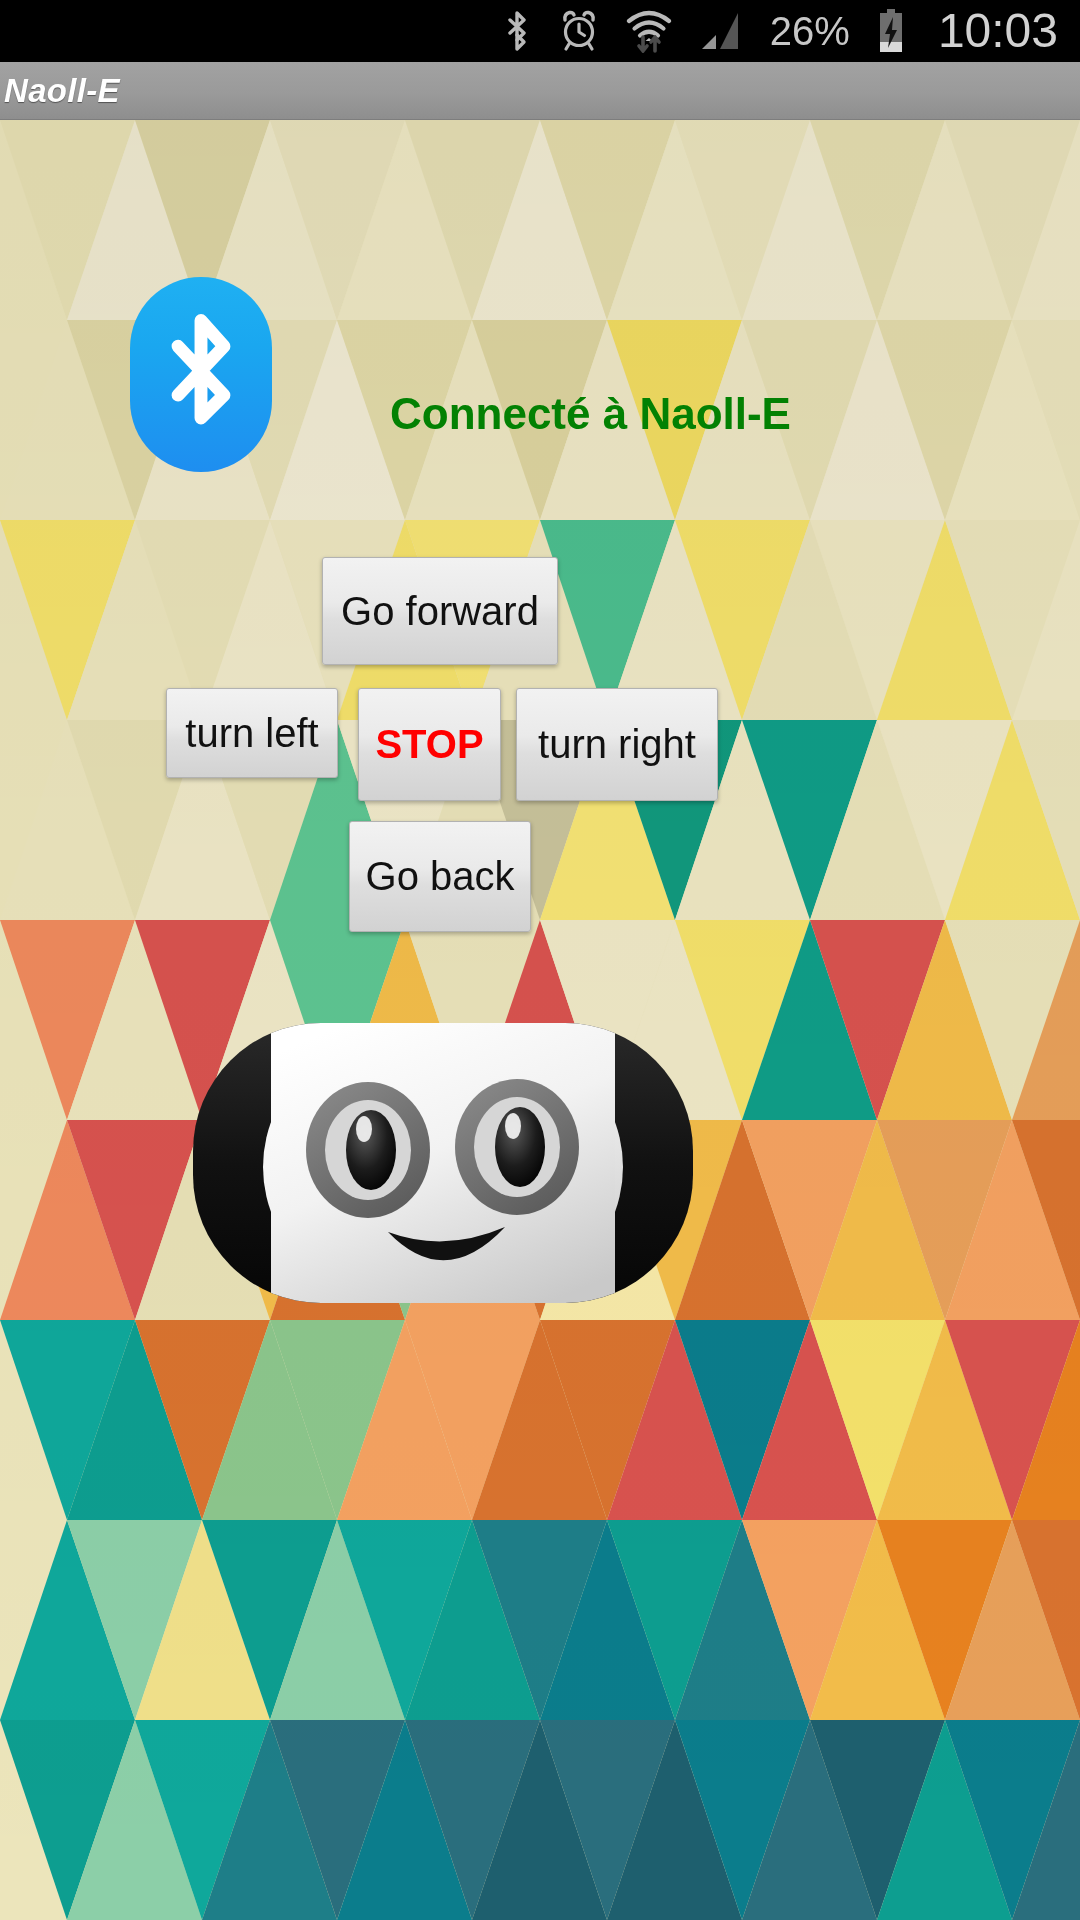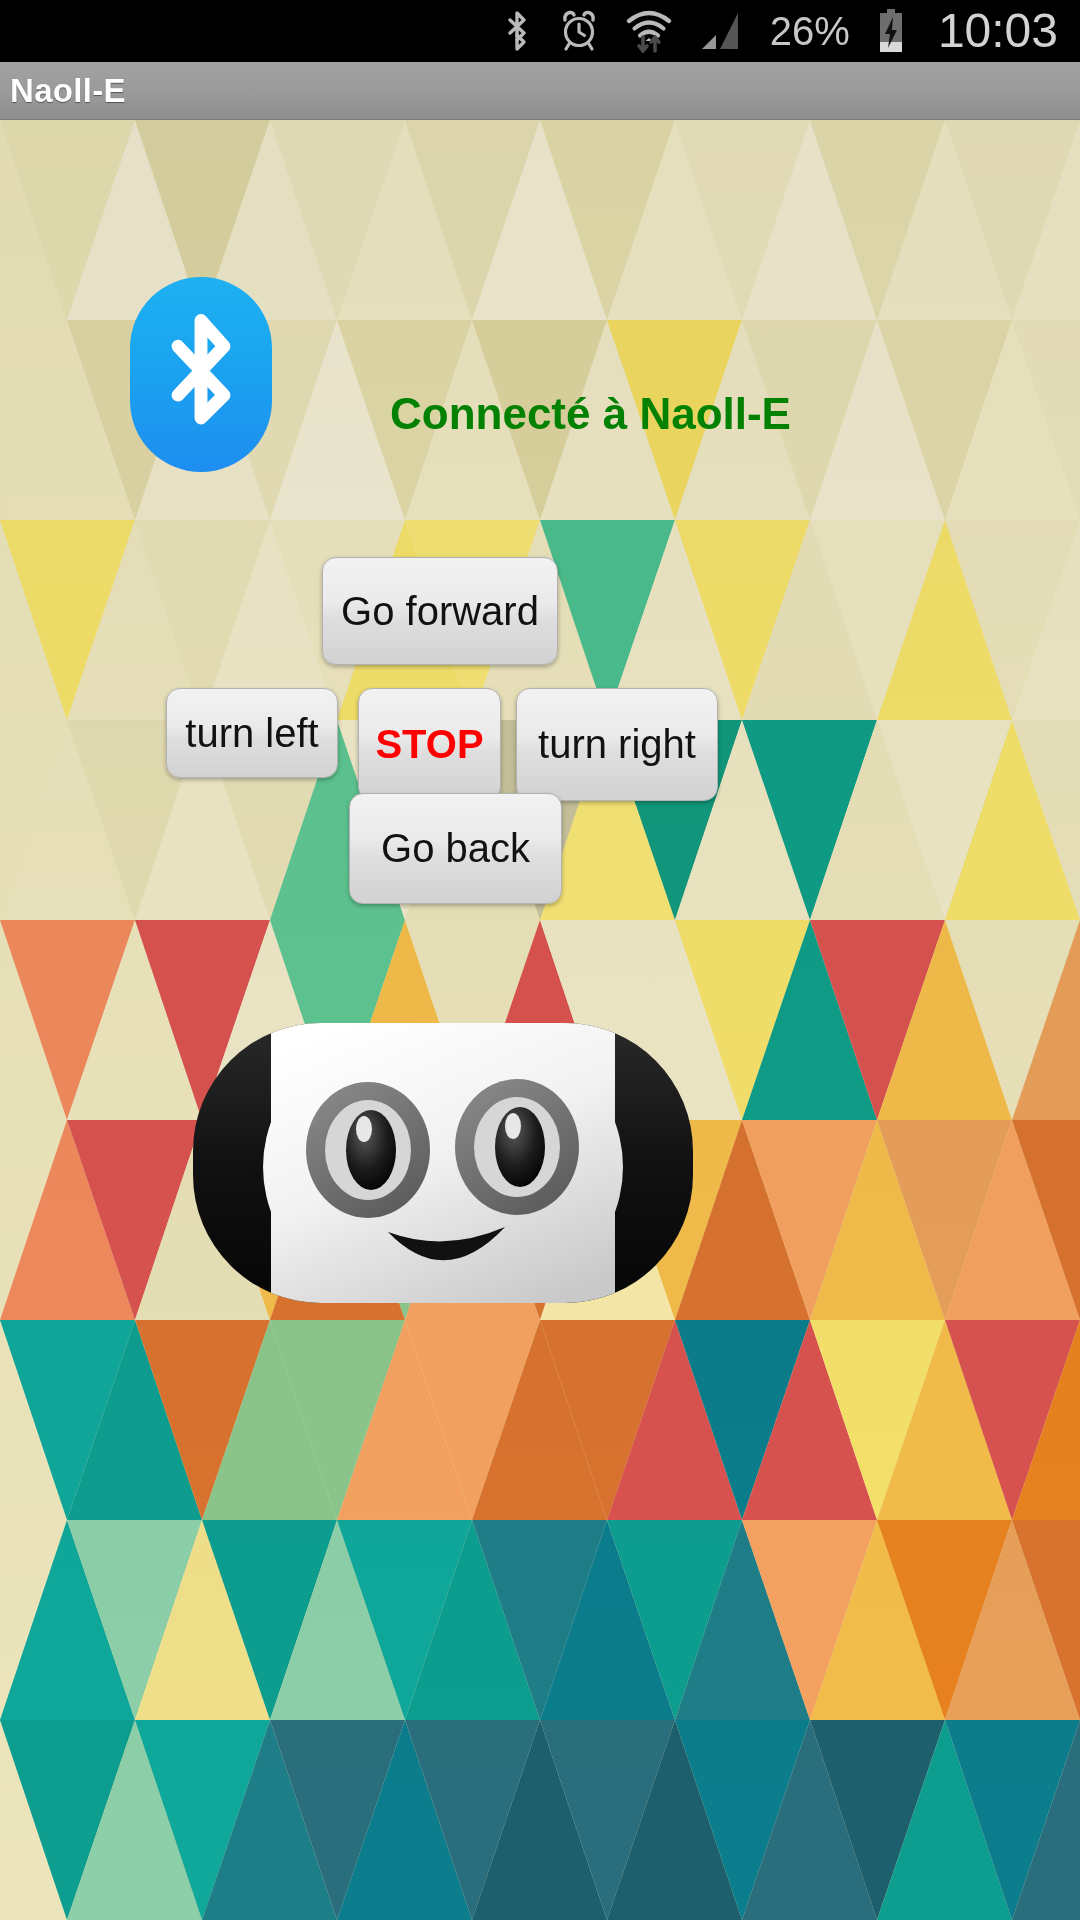--- a/index.html
+++ b/index.html
@@ -26,22 +26,23 @@
 
   
   #action-bar {
     position:absolute; left:0; top:62px; width:1080px; height:58px;
     background:linear-gradient(to bottom,#a2a2a2 0%,#9a9a9a 55%,#8e8e8e 100%);
     display:flex; align-items:center;
     border-bottom:1px solid #7d7d7d;
   }
   #app-title {
     color:#ffffff; font-size:33px; font-weight:bold;
-    margin-left:10px; text-shadow:0 1px 1px rgba(0,0,0,.45);
+    margin-left:4px; text-shadow:0 1px 1px rgba(0,0,0,.45);
     letter-spacing:.3px;
+    font-style:italic;
   }
 
   
   #content {
     position:absolute; left:0; top:120px; width:1080px; height:1800px;
     overflow:hidden; background:#fde047;
   }
   #bg-pattern { position:absolute; left:0; top:0; width:1080px; height:1800px; }
 
   
@@ -60,33 +61,33 @@
     position:absolute; left:390px; top:270px; width:560px;
     color:#038103; font-size:44px; font-weight:bold;
     text-align:left; letter-spacing:0px; line-height:1.1;
   }
 
   
   .btn {
     position:absolute;
     background:linear-gradient(to bottom,#f2f2f2 0%,#eaeaea 42%,#dedede 58%,#d2d2d2 100%);
     border:1px solid #b2b2b2;
-    border-radius:14px;
+    border-radius:3px;
     box-shadow:0 2px 4px rgba(0,0,0,.28);
     display:flex; align-items:center; justify-content:center;
     color:#111111; font-size:40px; font-weight:normal;
     cursor:pointer; user-select:none;
     font-family:"Liberation Sans", sans-serif;
   }
   #btn-forward  { left:322px; top:437px; width:236px; height:108px; }
   #btn-left     { left:166px; top:568px; width:172px; height:90px; }
   #btn-stop     { left:358px; top:568px; width:143px; height:113px;
                   color:#ff0000; font-weight:bold; }
   #btn-right    { left:516px; top:568px; width:202px; height:113px; }
-  #btn-back     { left:349px; top:673px; width:213px; height:111px; }
+  #btn-back     { left:349px; top:701px; width:182px; height:111px; }
 
   
   #robot { position:absolute; left:183px; top:875px; width:520px; height:330px; }
 </style>
 </head>
 <body>
 
 <div id="screen">
 
   <div id="status-bar">

